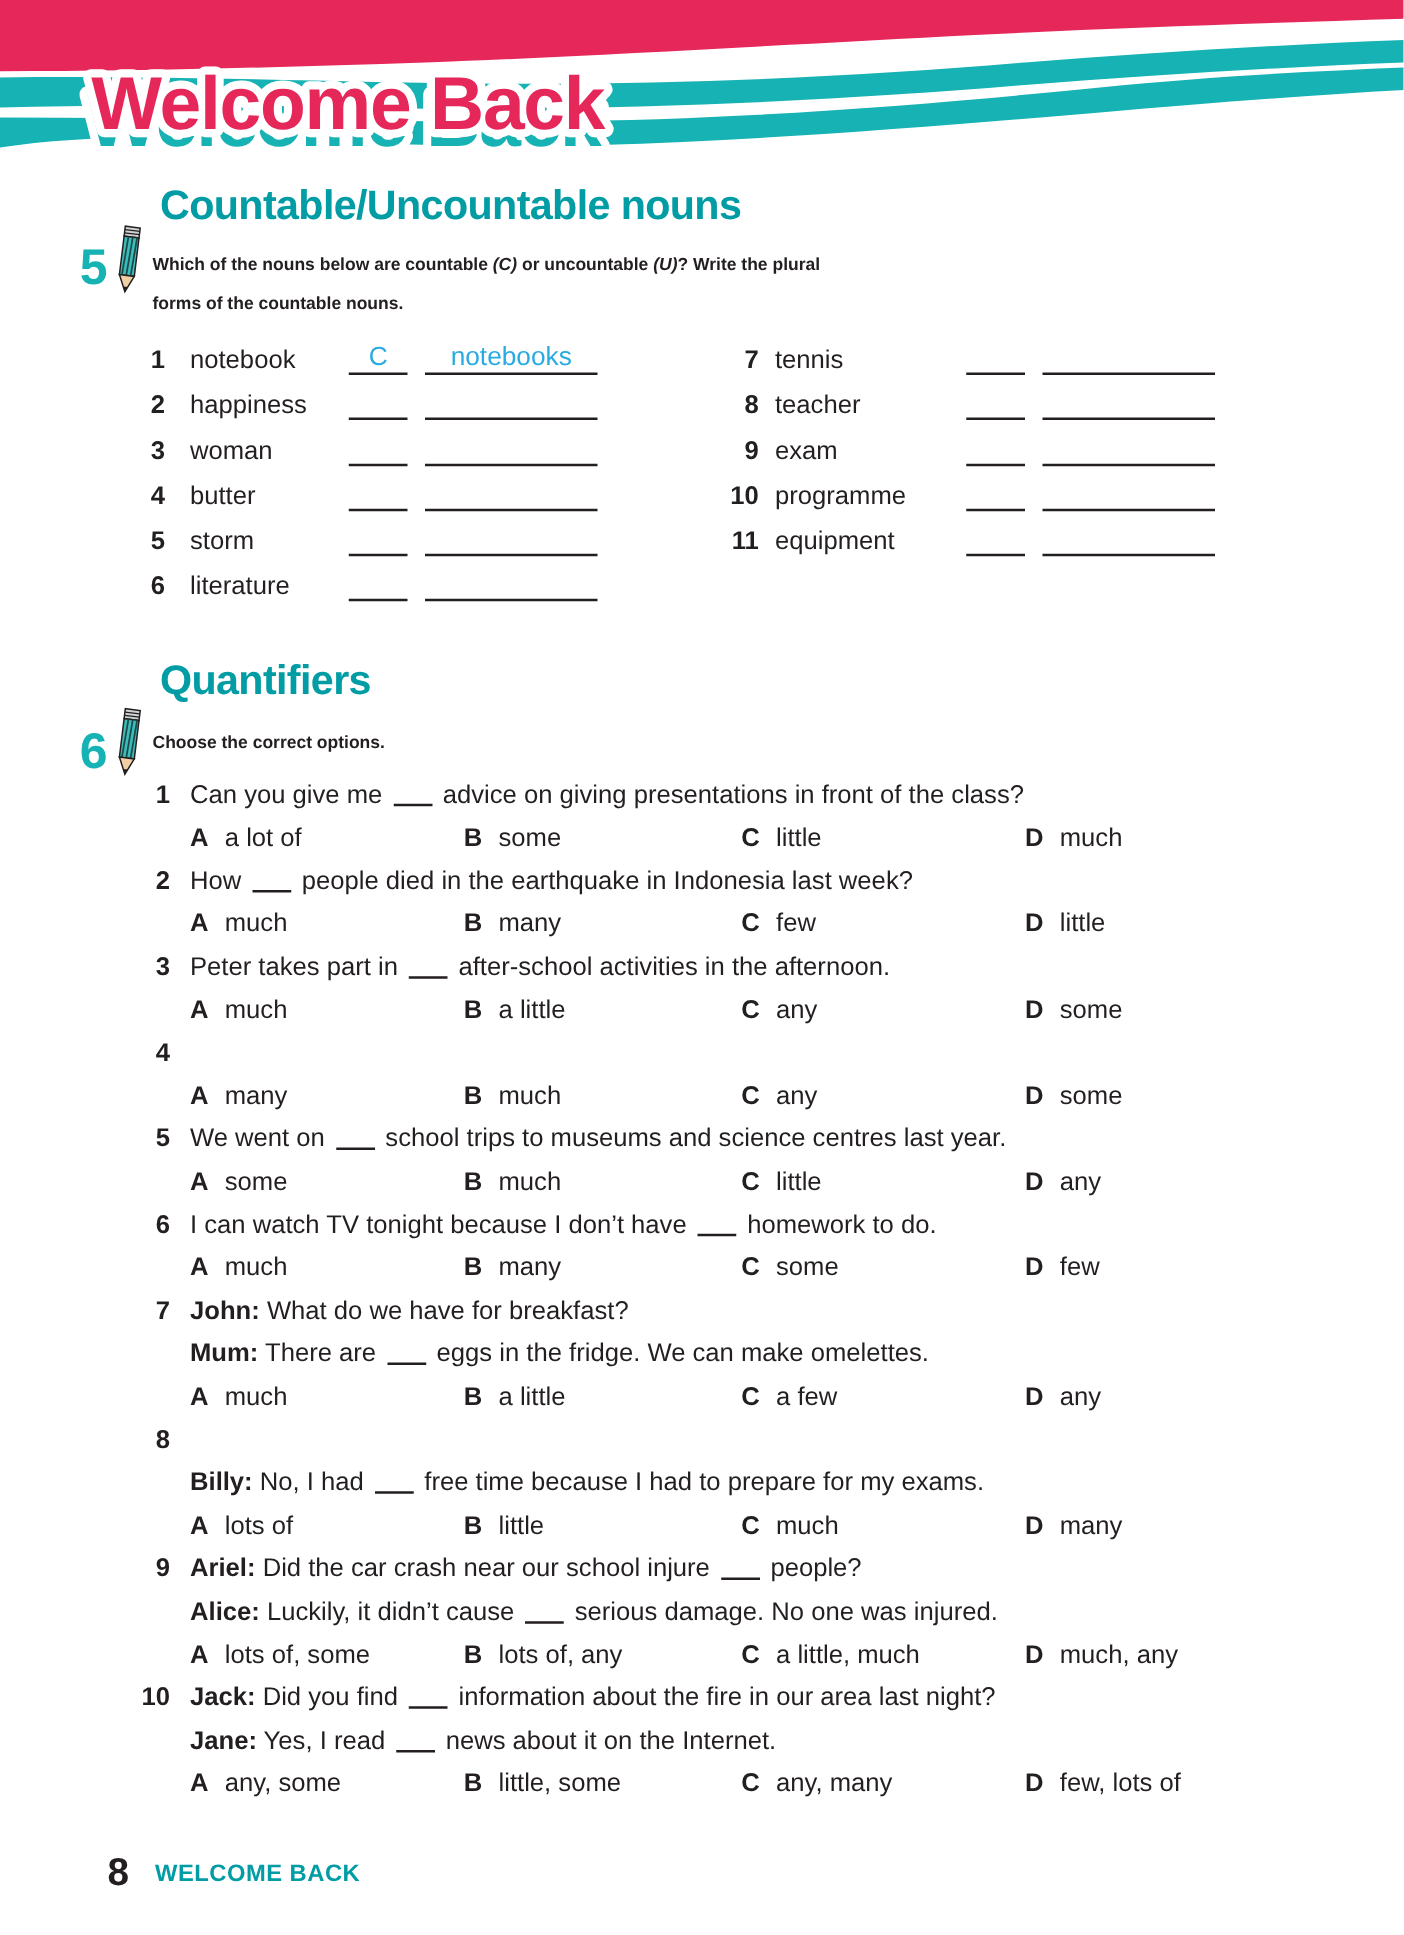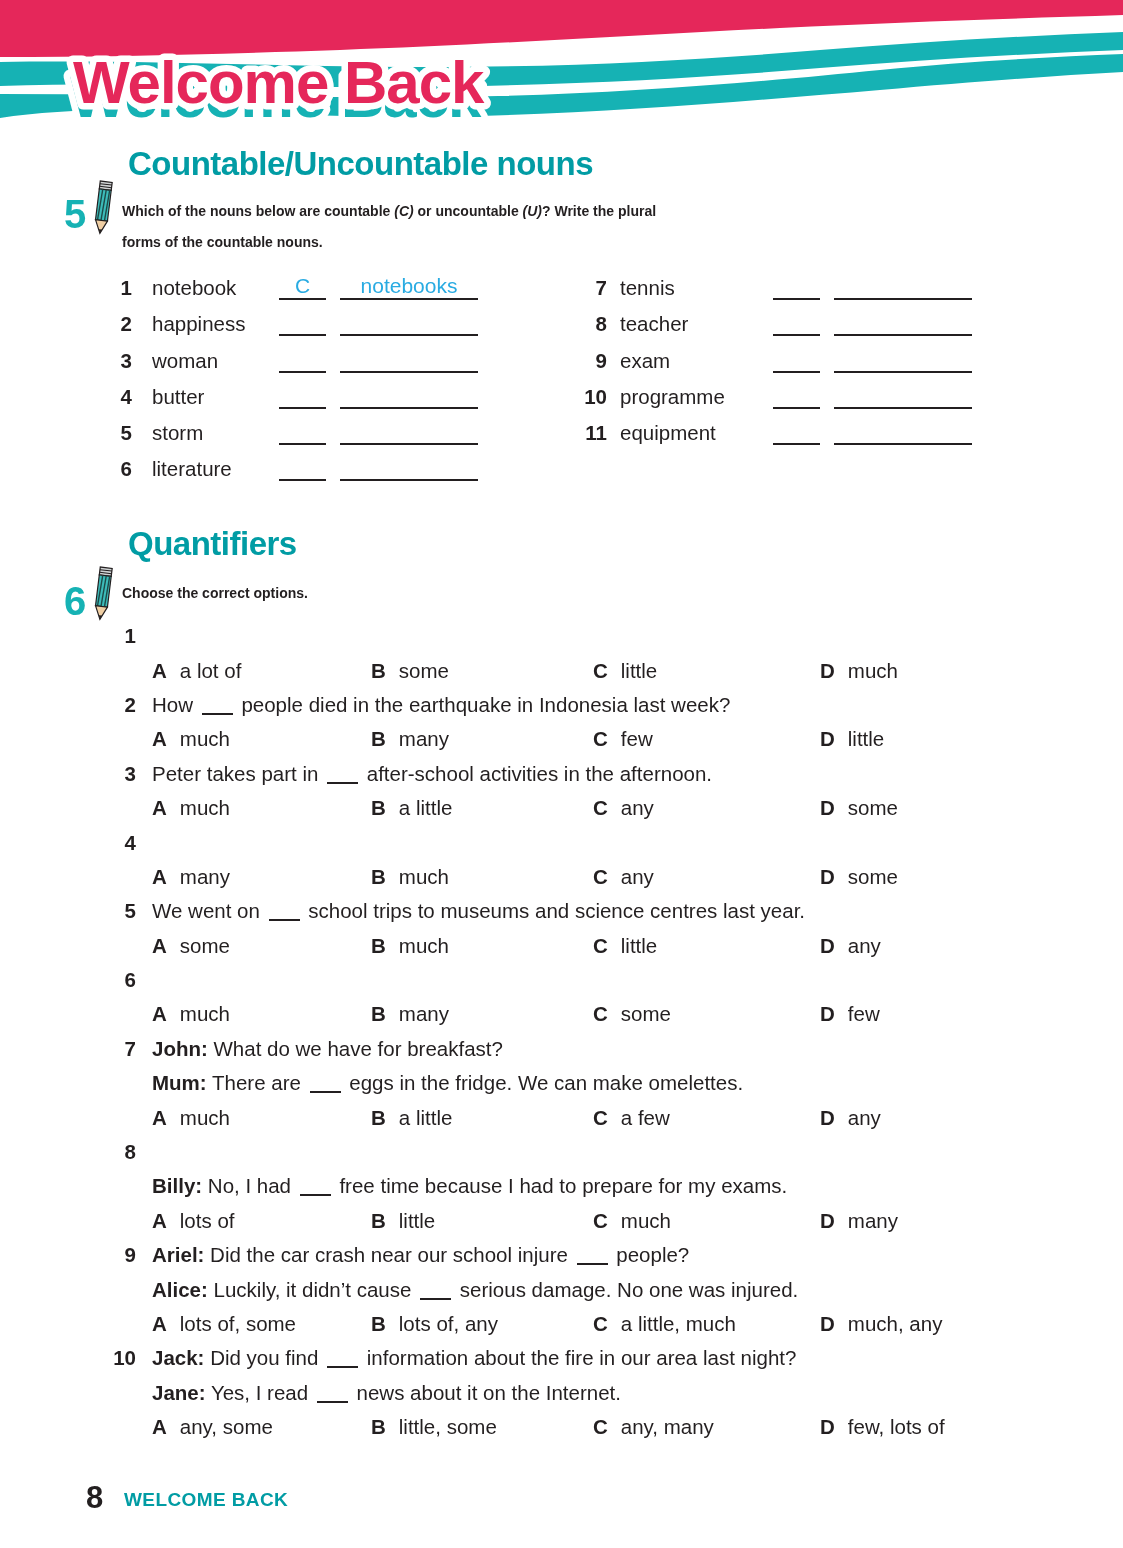--- a/index.html
+++ b/index.html
@@ -198,20 +198,21 @@
     </g>
   </svg>
 
   <div class="instruction" id="ins6">Choose the correct options.</div>
 
   <div class="questions">
 
     <div class="q">
       <div class="q-line">
         <span class="q-num">1</span>
+        <span class="q-text"><span>Can you give me </span><span class="blank"></span><span> advice on giving presentations in front of the class?</span></span>
       </div>
       <div class="q-line opts">
         <span class="opt oA">
             <span class="letter">A</span>
             <span>a lot of</span>
           </span>
         <span class="opt oB">
             <span class="letter">B</span>
             <span>some</span>
           </span>
@@ -321,20 +322,21 @@
         <span class="opt oD">
             <span class="letter">D</span>
             <span>any</span>
           </span>
       </div>
     </div>
 
     <div class="q">
       <div class="q-line">
         <span class="q-num">6</span>
+        <span class="q-text"><span>I can watch TV tonight because I don’t have </span><span class="blank"></span><span> homework to do.</span></span>
       </div>
       <div class="q-line opts">
         <span class="opt oA">
             <span class="letter">A</span>
             <span>much</span>
           </span>
         <span class="opt oB">
             <span class="letter">B</span>
             <span>many</span>
           </span>

